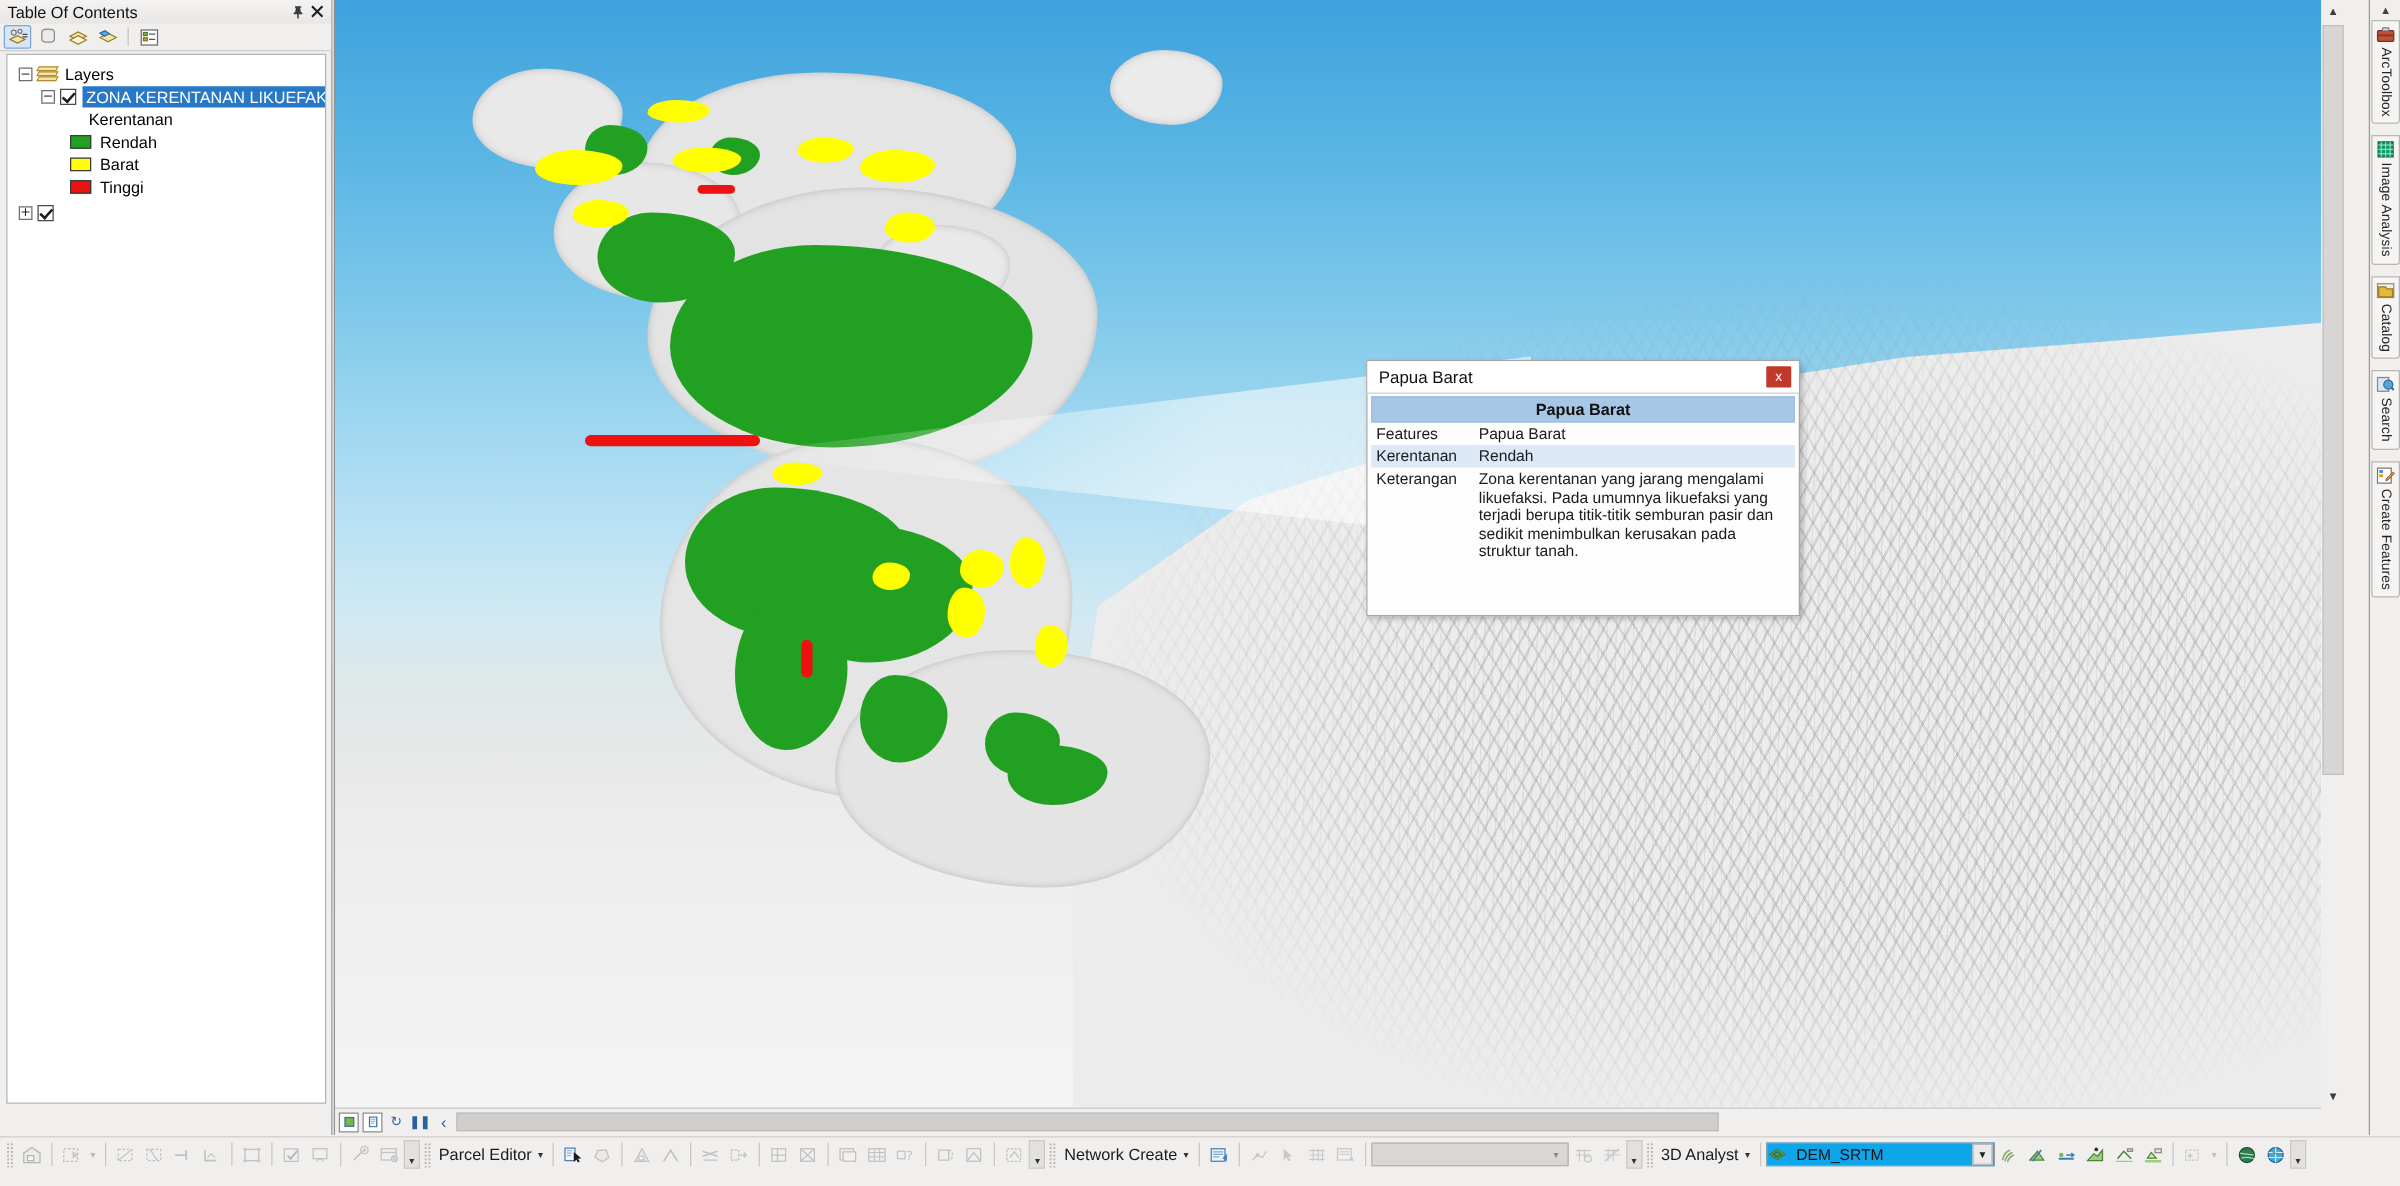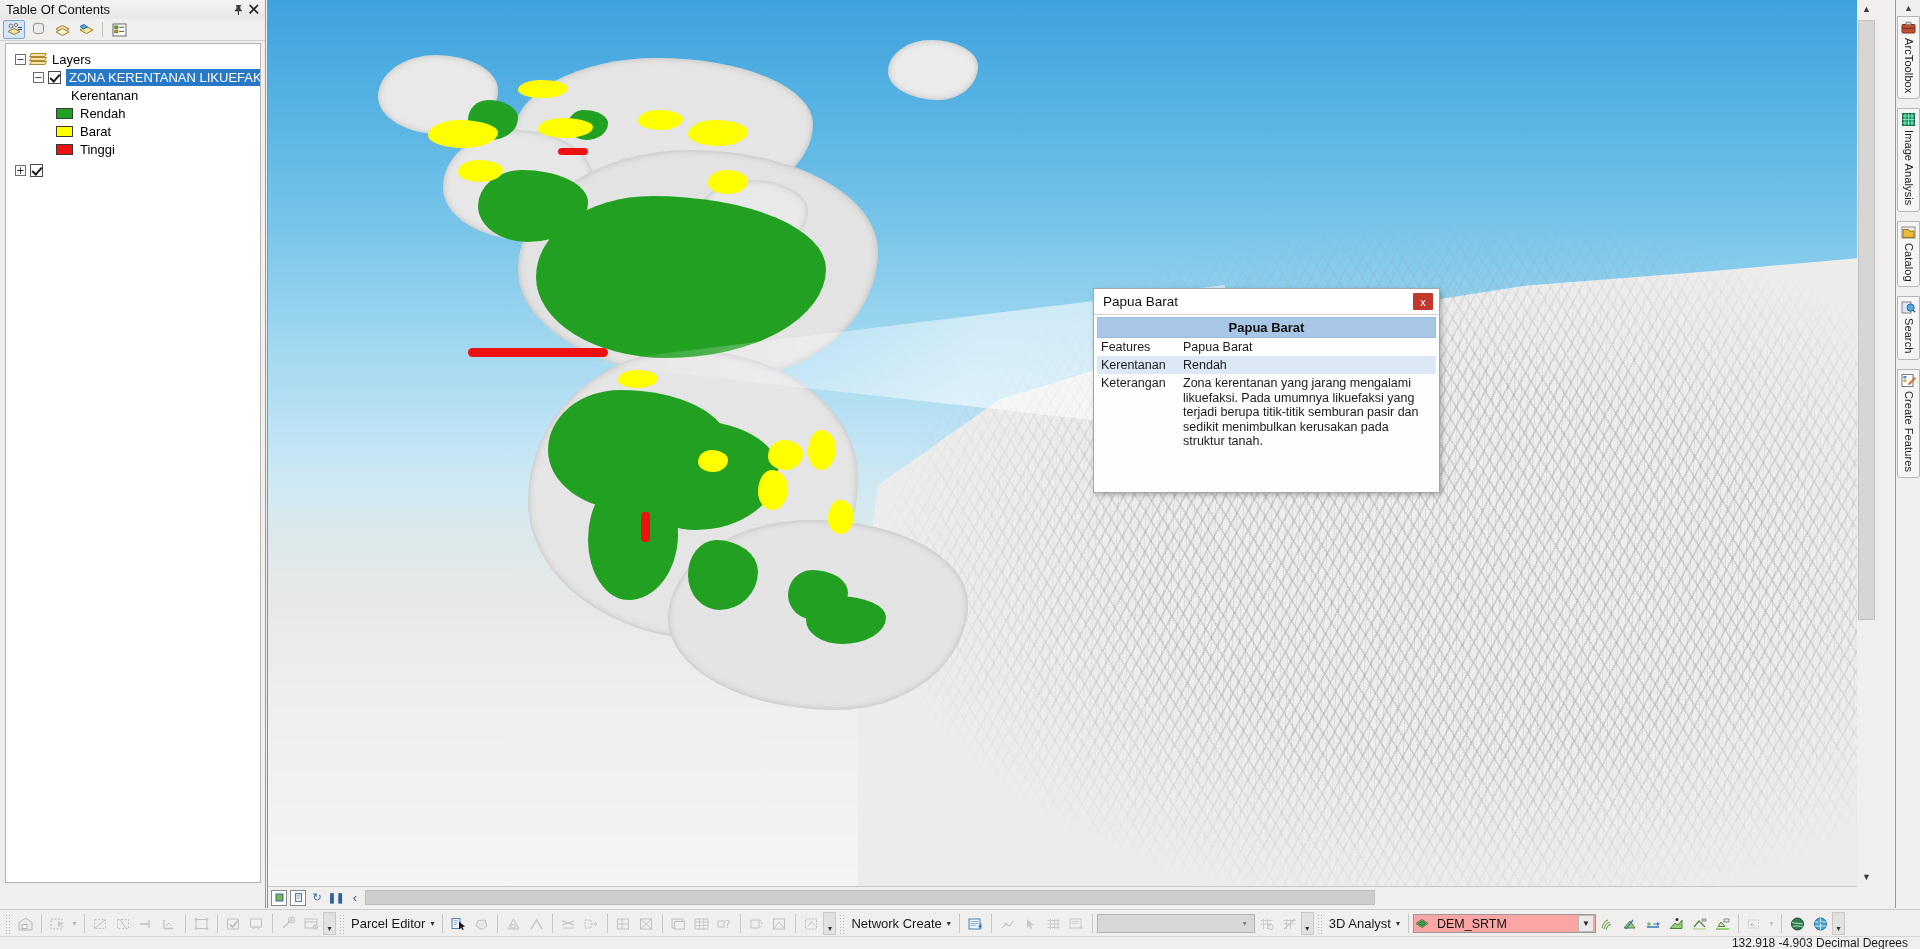--- a/index.html
+++ b/index.html
@@ -299,21 +299,21 @@
   }
   .caret { font-size: 8px; color: #333; margin: 0 4px 0 2px; flex: 0 0 auto; }
   .overflow {
     width: 13px; height: 23px; flex: 0 0 auto;
     background: #e3e1df; border: 1px solid #cbc9c7;
     display: flex; align-items: flex-end; justify-content: center;
     font-size: 8px; color: #333; cursor: pointer;
     padding-bottom: 1px;
   }
   .combo {
-    height: 19px; border: 1px solid #9a9a9a; background: #fca5a5;
+    height: 19px; border: 1px solid #9a9a9a; background: #0ea5e9;
     display: flex; align-items: center; flex: 0 0 auto;
     font-size: 12.5px; color: #111;
   }
   .combo .ctext { padding: 0 6px; flex: 1; white-space: nowrap; overflow: hidden; }
   .combo .carrow {
     width: 16px; height: 17px; margin: 0 1px;
     background: #eceae8; border: 1px solid #bdbbb9;
     display: flex; align-items: center; justify-content: center;
     font-size: 8px; color: #222; cursor: pointer;
   }
@@ -900,17 +900,14 @@
         <svg width="17" height="16" viewBox="0 0 17 16" aria-hidden="true">
             <circle cx="8.5" cy="8" r="6" fill="#4aa6d8" stroke="#24688f"></circle>
             <path d="M8.5 2v12M2.8 6h11.4M2.8 10h11.4" fill="none" stroke="#d7eefa" stroke-width=".9"></path>
             <path d="M5 5c2 2 5 3 8 2.5" fill="#3f8f4a" opacity=".8"></path>
           </svg>
       </div>
       <div class="overflow">▾</div>
     </div>
   </div>
 
-  <div id="statusbar">
-    <span id="coords">132.918  -4.903 Decimal Degrees</span>
-  </div>
 
 </div>
 
 </body></html>

